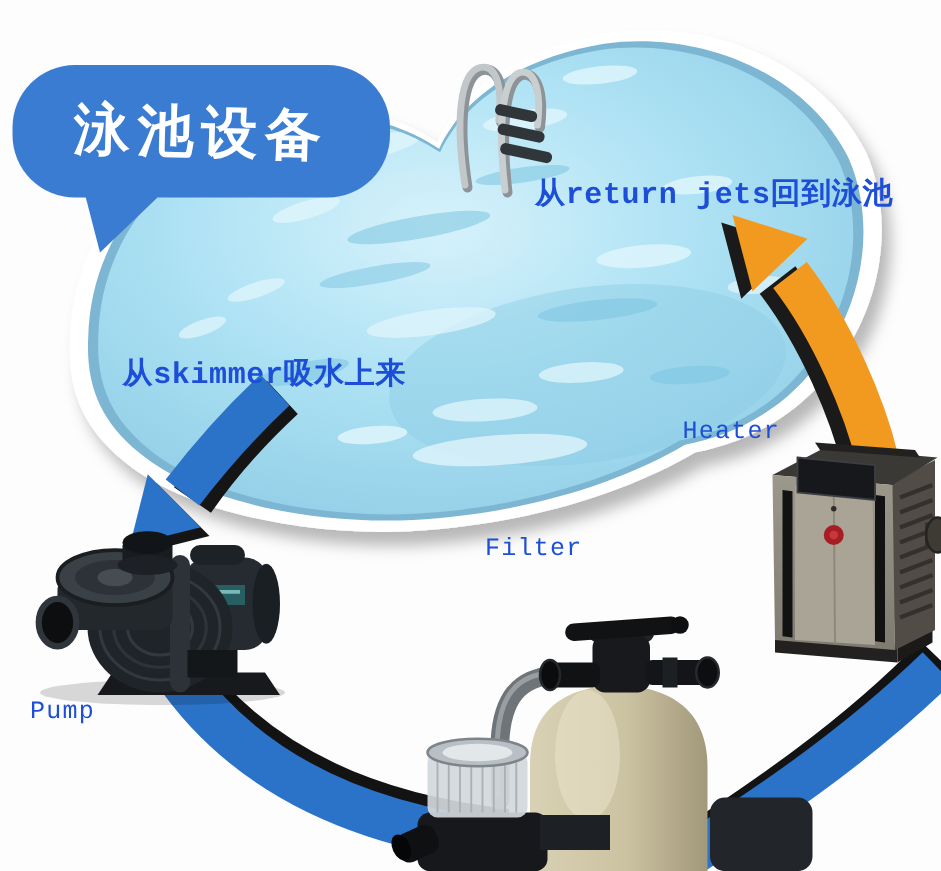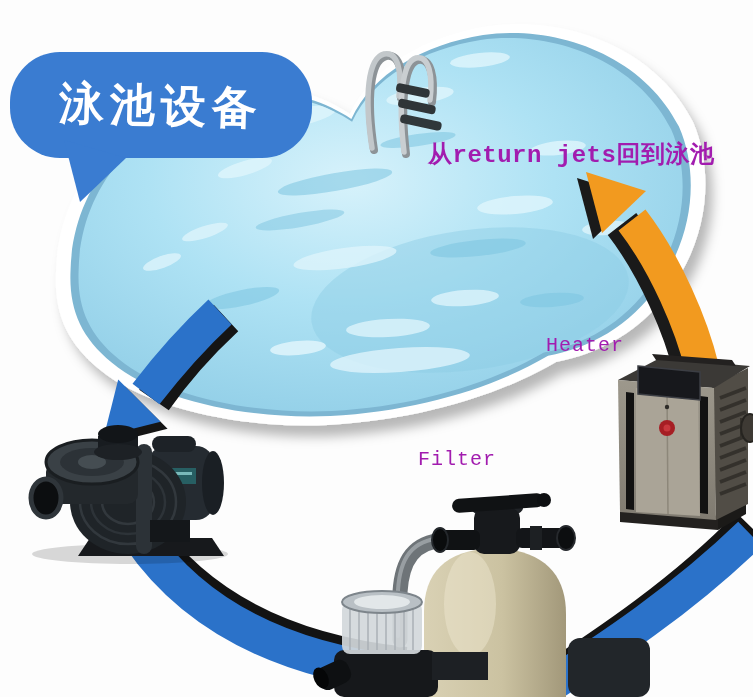--- a/index.html
+++ b/index.html
@@ -1,19 +1,19 @@
 <!DOCTYPE html>
 <html><head>
 <meta charset="utf-8">
 <style>
   html,body{margin:0;padding:0;background:#ffffff;}
   #stage{position:relative;width:753px;height:697px;overflow:hidden;background:#fdfdfd;
          font-family:"Liberation Sans", sans-serif;}
   #artwork{position:absolute;left:0;top:0;width:753px;height:697px;}
-  .label{position:absolute;color:#a21caf;white-space:nowrap;
+  .label{position:absolute;color:#1d4ed8;white-space:nowrap;
          font-family:"Liberation Mono","DejaVu Sans Mono",monospace;}
   .annotation{font-size:24px;font-weight:700;letter-spacing:0.5px;}
   .equip{font-size:20px;font-weight:400;letter-spacing:1px;}
   .callout-text{position:absolute;left:10px;top:76px;width:302px;text-align:center;
          color:#ffffff;font-family:"DejaVu Sans","Liberation Sans",sans-serif;
          font-weight:700;font-size:45px;letter-spacing:6px;transform:rotate(1.5deg);}
 </style>
 </head>
 <body>
 
@@ -200,18 +200,20 @@
     <g>
       <rect x="10" y="52" width="302" height="106" rx="50" fill="#3a7cd1"></rect>
       <polygon points="64,140 126,158 80,202" fill="#3a7cd1"></polygon>
     </g>
   </svg>
 
   <div class="callout-text">泳池设备</div>
 
   <div class="label annotation" style="left:428px;top:138px;">从return jets回到泳池</div>
 
+  <div class="label annotation" style="left:98px;top:282px;">从skimmer吸水上来</div>
 
   <div class="label equip" style="left:546px;top:334px;">Heater</div>
 
-
-  <div class="label equip" style="left:388px;top:448px;margin-left:30px;">Filter</div>
+  <div class="label equip" style="left:24px;top:558px;">Pump</div>
+
+  <div class="label equip" style="left:388px;top:428px;">Filter</div>
 </div>
 
 </body></html>

